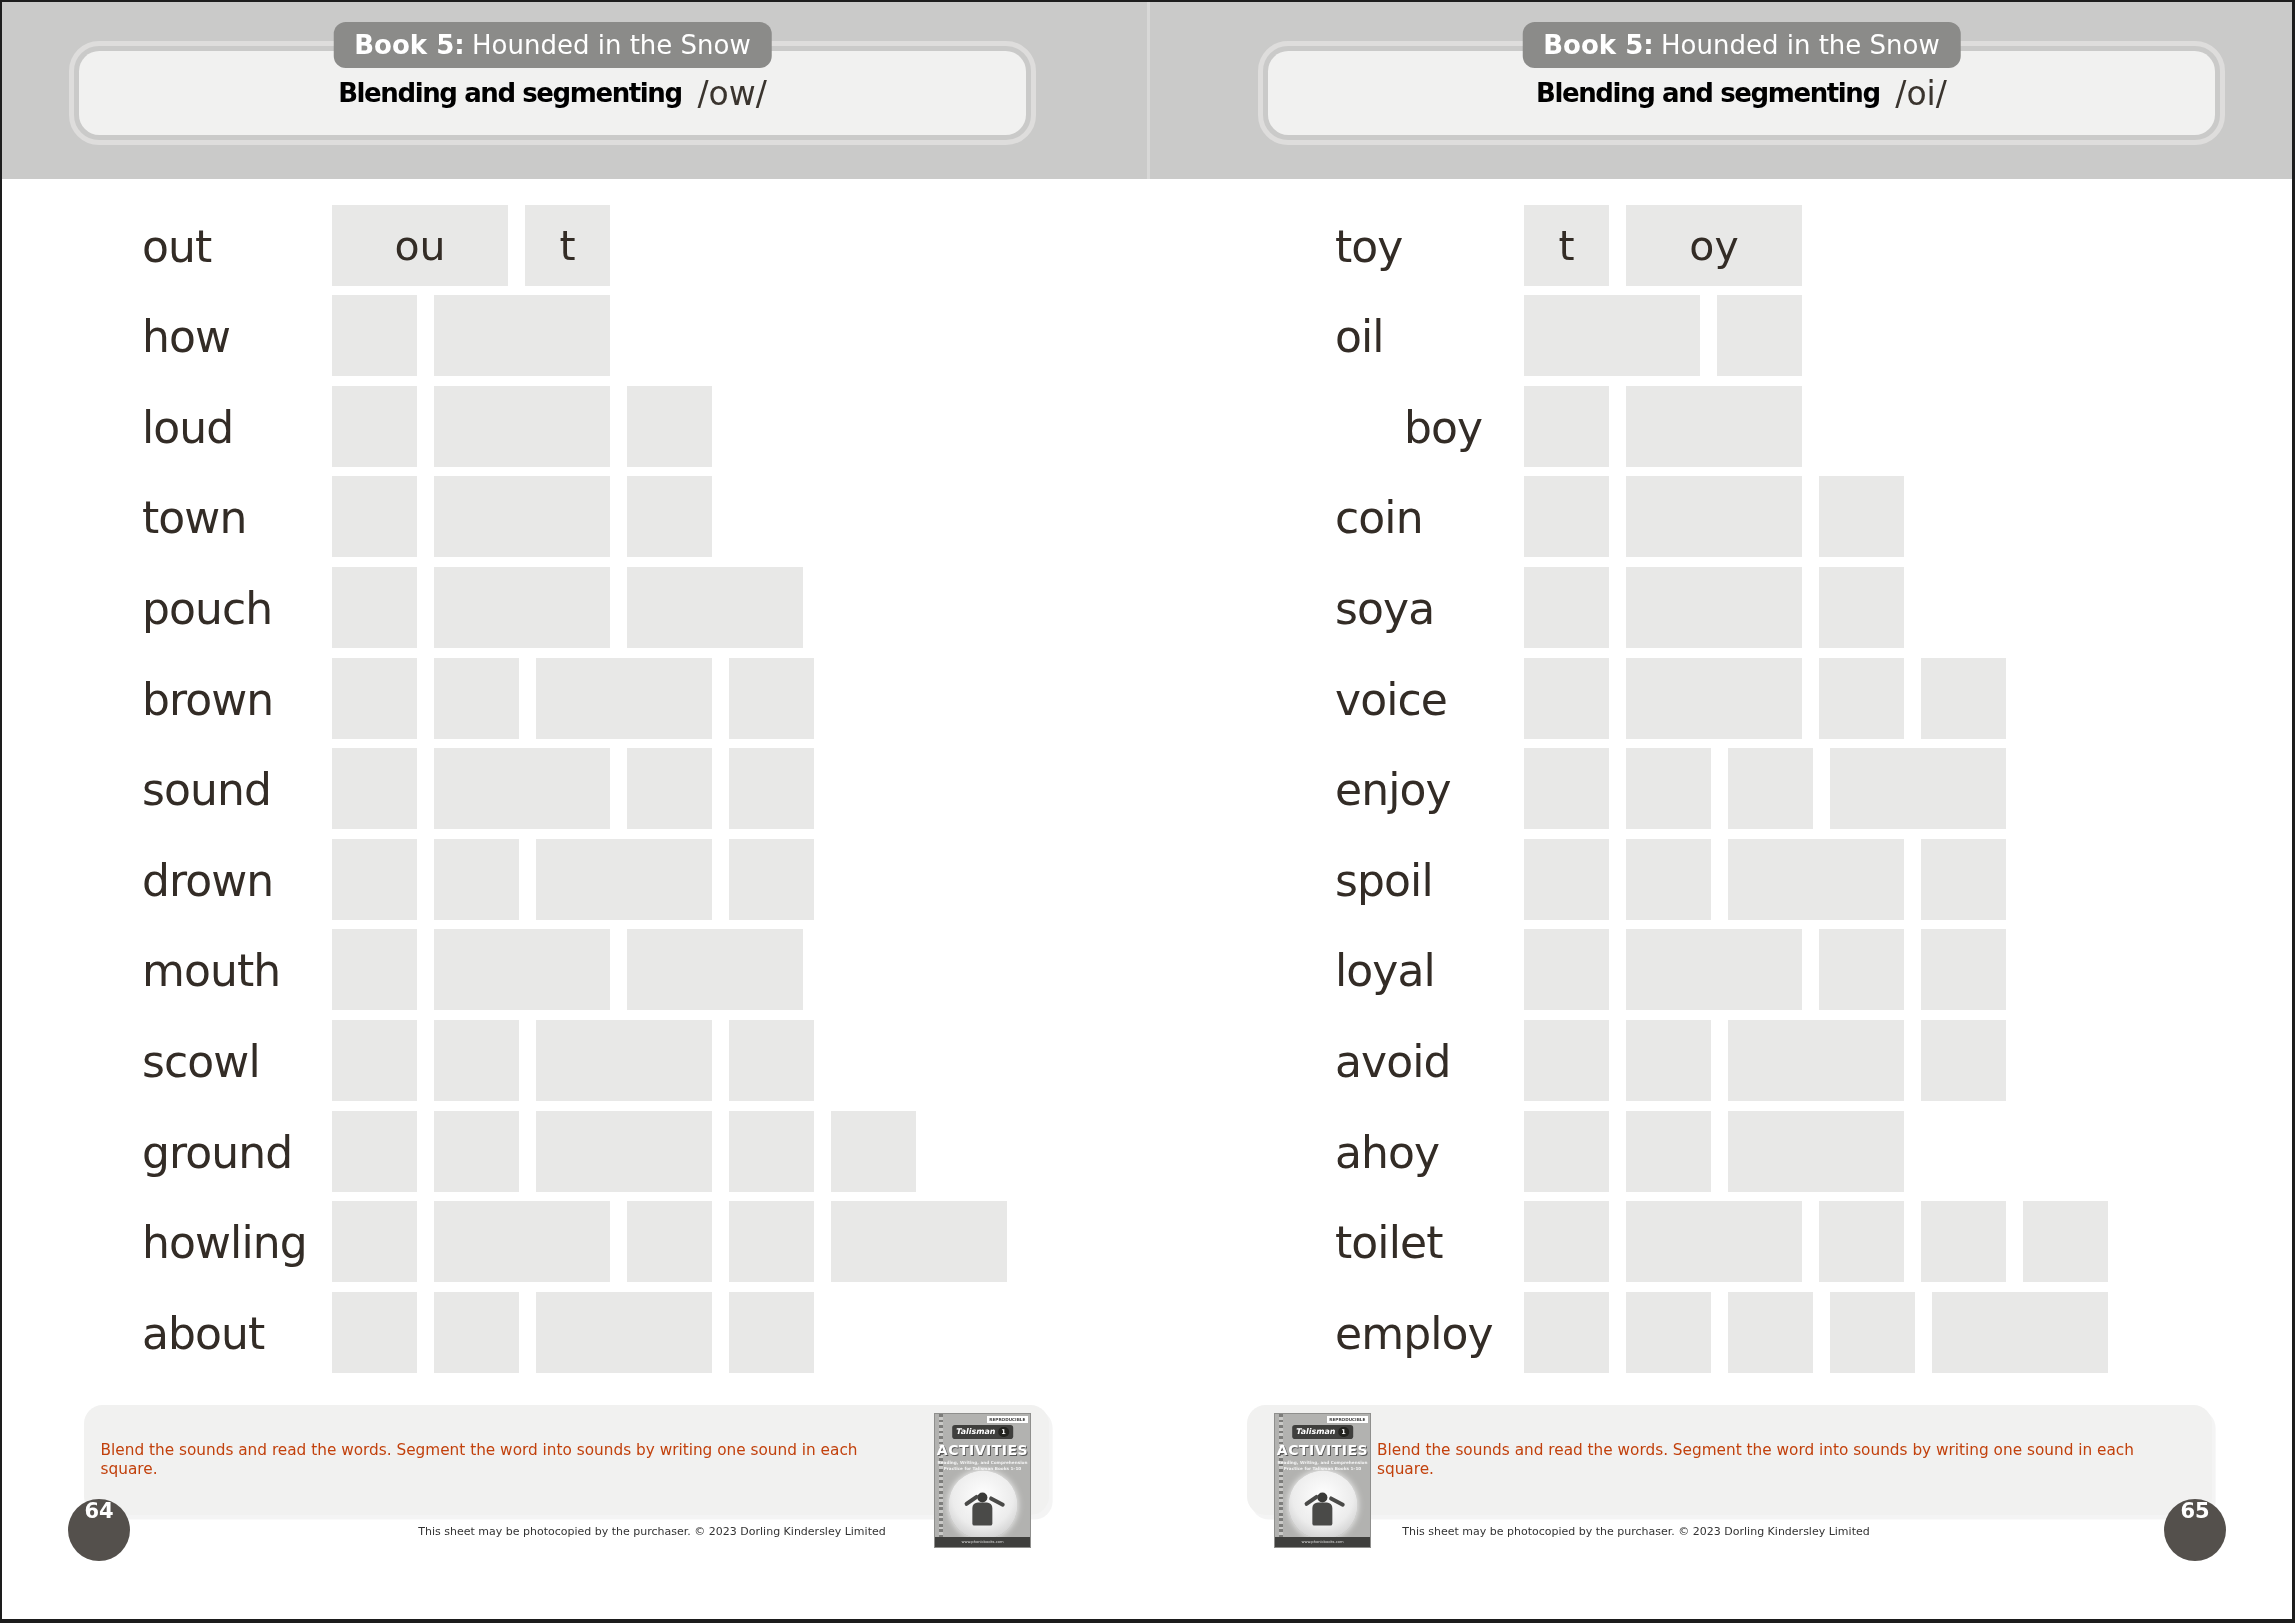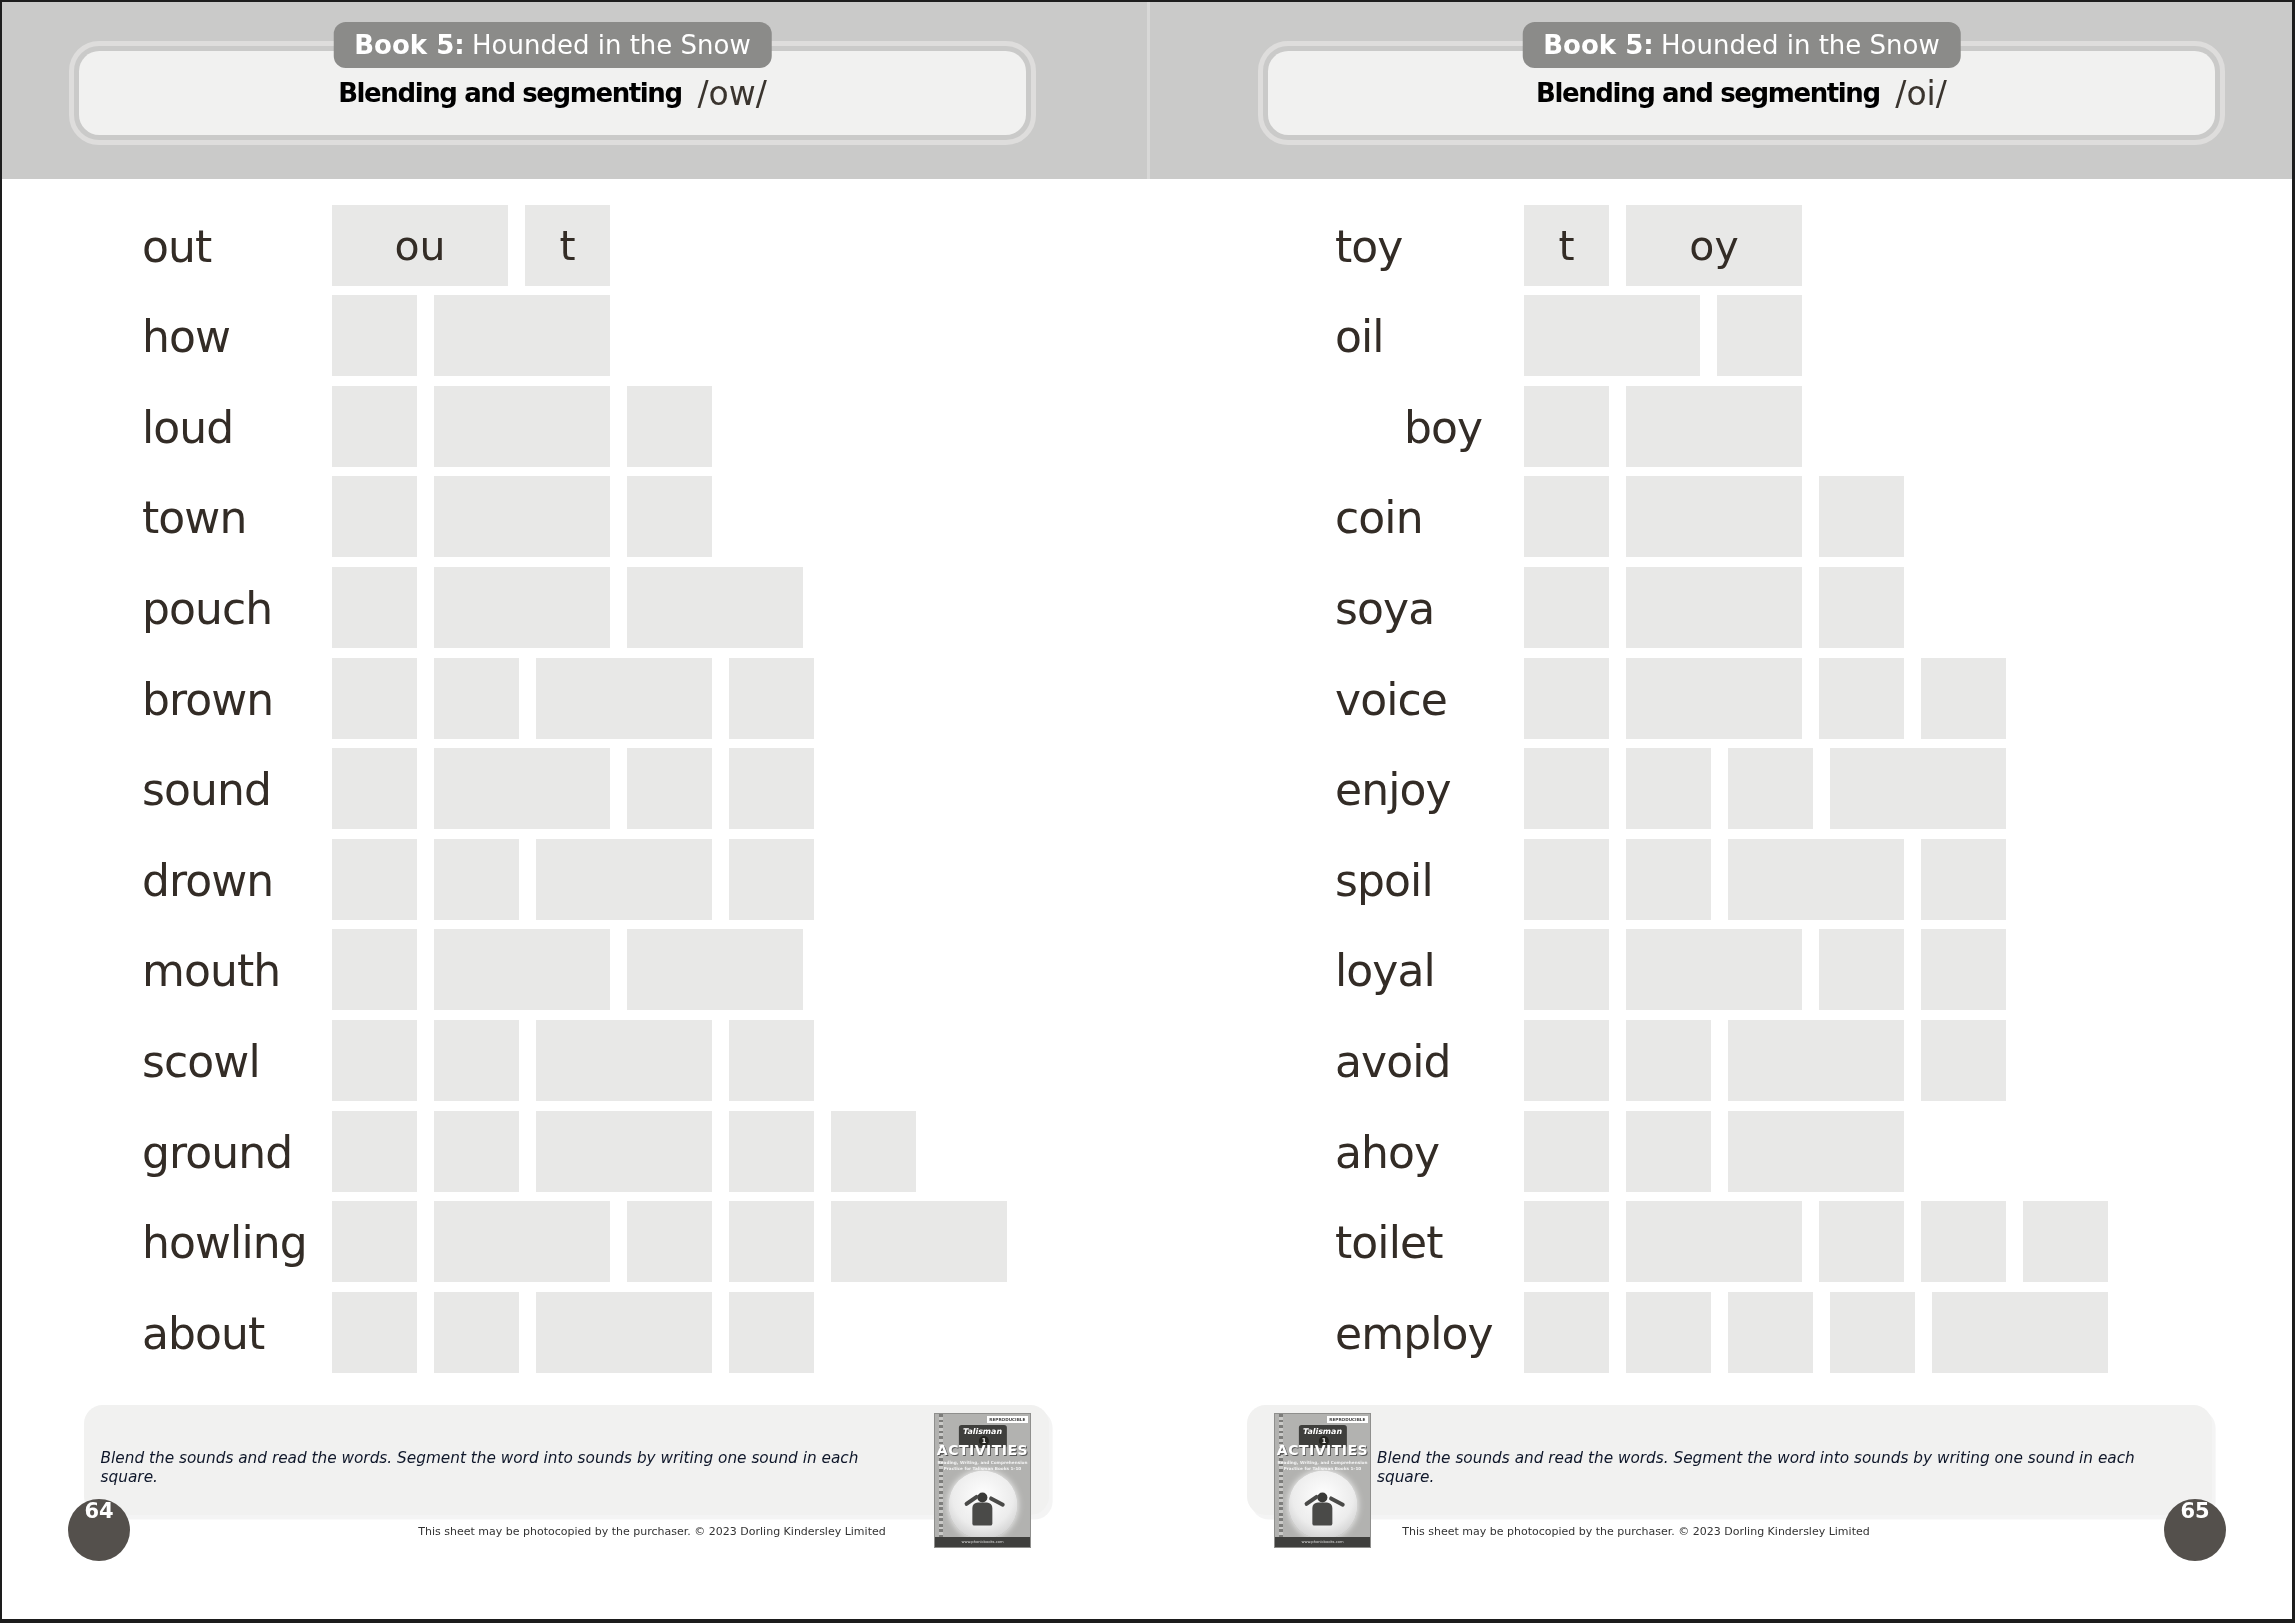--- a/index.html
+++ b/index.html
@@ -29,36 +29,36 @@
   .word-row{position:absolute;left:0;width:2295px;height:81px;}
   .word-label{position:absolute;top:50%;transform:translateY(-50%);font-size:44px;letter-spacing:-0.9px;}
   .boxes{position:absolute;top:0;height:100%;display:flex;gap:17px;}
   .sbox{height:81px;background:var(--box,#e8e8e7);display:flex;align-items:center;justify-content:center;
         font-size:41px;color:#332c26;}
   .sbox.wide{width:176px;}
   .sbox.small{width:85px;}
   
   .footer-box{position:absolute;top:1405px;height:110px;background:var(--panel,#f1f1f0);border-radius:18.5px;
               box-shadow:3.7px 4.6px 0 rgba(0,0,0,0.045);z-index:1;}
-  .instruction{position:absolute;top:8px;height:100%;display:flex;align-items:center;
-               font-size:15.3px;color:#0f172a;line-height:1.25;font-style:italic;}
+  .instruction{position:absolute;top:0;height:100%;display:flex;align-items:center;
+               font-size:15.3px;color:#c2410c;line-height:1.25;}
   .copyright{position:absolute;top:1525px;height:20.3px;font-size:11px;color:#333;text-align:center;z-index:2;}
   .page-circle{position:absolute;top:1499px;width:62px;height:62px;border-radius:50%;
                background:var(--circle,#54504c);display:flex;align-items:flex-start;justify-content:center;
                color:#fff;font-weight:700;font-size:21px;z-index:6;}
   
   .cover{position:absolute;top:1413px;width:97px;height:135px;background:#b2b2b0;
          border:0.9px solid #8f8f8d;box-sizing:border-box;z-index:5;overflow:hidden;}
   .cover-edge{position:absolute;left:3.7px;top:0;bottom:0;width:4.6px;
               background:repeating-linear-gradient(180deg,#6f6f6d 0 2.8px,#cfcfcd 2.8px 5.5px);opacity:.8;}
   .cover-tag{position:absolute;top:2.3px;right:2.3px;background:#fff;color:#444;font-size:4.2px;
              padding:0.9px 2.3px;font-weight:700;}
   .cover-brand{position:absolute;top:11px;left:50%;transform:translateX(-50%);background:#3f3f3d;
                color:#fff;font-weight:700;font-style:italic;font-size:7.9px;padding:1.8px 4.6px;
-               border-radius:2.8px;white-space:nowrap;display:flex;align-items:center;flex-direction:column;}
+               border-radius:2.8px;white-space:nowrap;display:flex;align-items:center;}
   .cover-num{display:inline-block;background:#23231f;border-radius:50%;width:10.2px;height:10.2px;
              line-height:10.2px;text-align:center;margin-left:3.2px;font-style:normal;font-size:6.5px;}
   .cover-title{position:absolute;top:28px;width:100%;text-align:center;font-size:14px;font-weight:700;
                color:#fff;text-shadow:0.9px 0.9px 0 #555;letter-spacing:0.5px;}
   .cover-sub{position:absolute;width:100%;text-align:center;color:#f2f2f2;font-size:4.2px;font-weight:700;}
   .cover-sub.s1{top:46px;}
   .cover-sub.s2{top:52px;}
   .cover-circle{position:absolute;left:50%;top:91px;transform:translate(-50%,-50%);width:69px;height:69px;
                 border-radius:50%;background:radial-gradient(circle at 50% 38%,#ffffff 0%,#ececec 55%,#b9b9b9 100%);
                 box-shadow:0 0 7.4px rgba(255,255,255,.9);}

